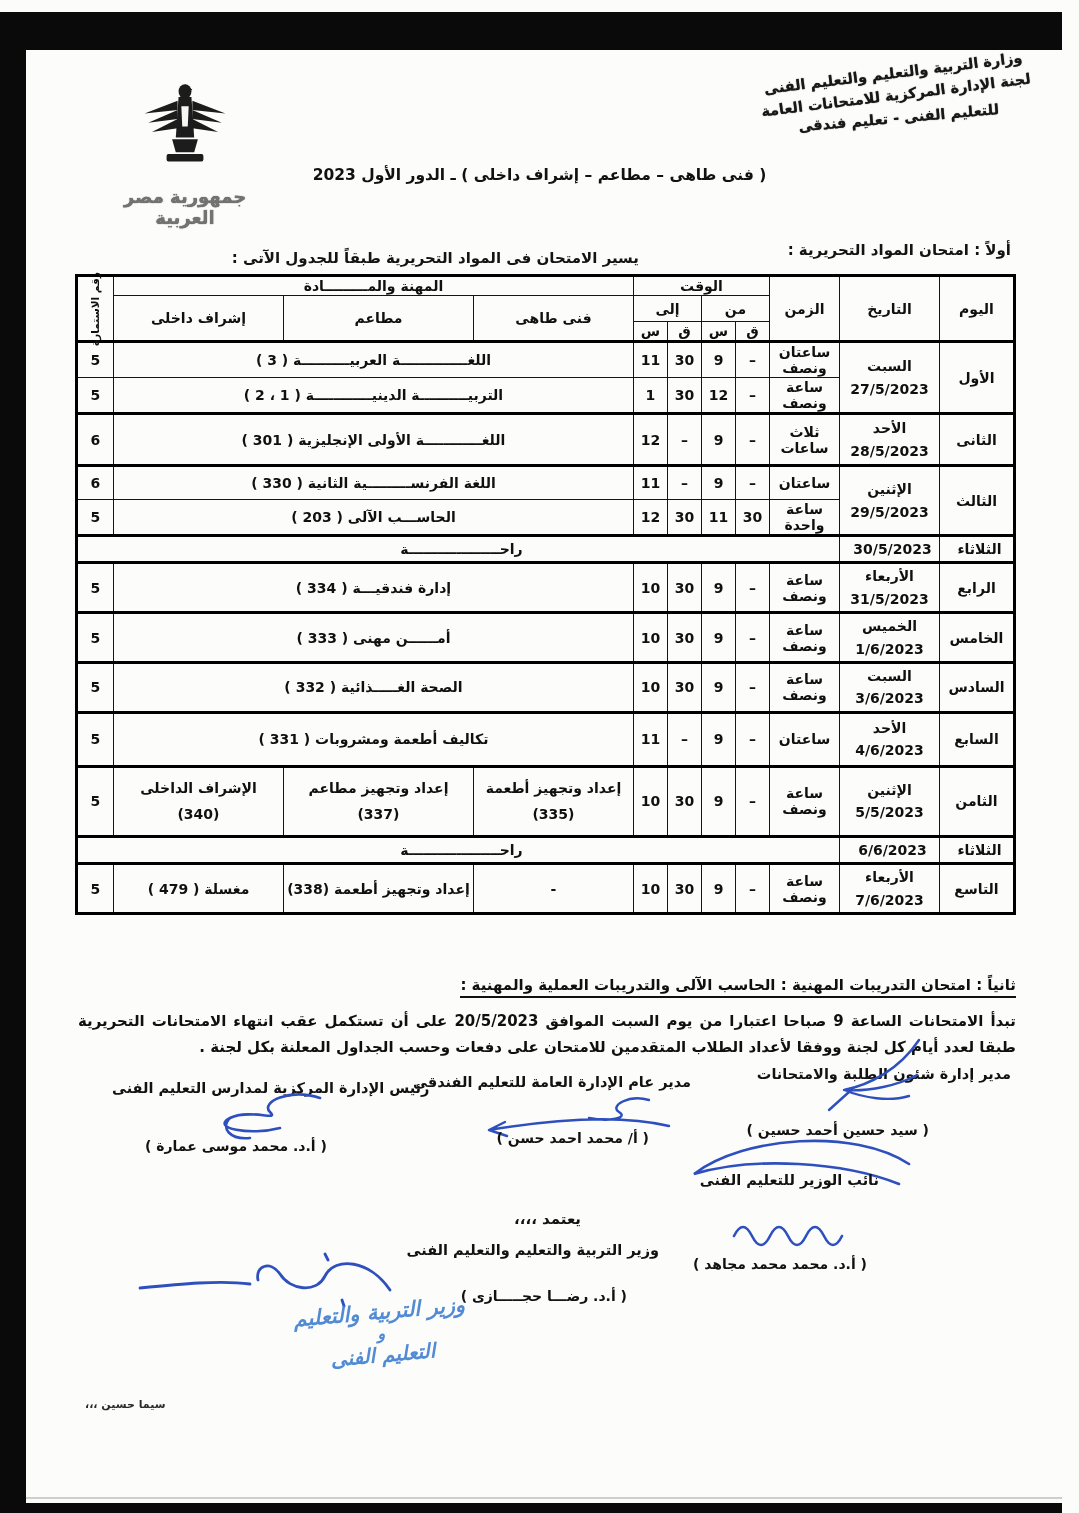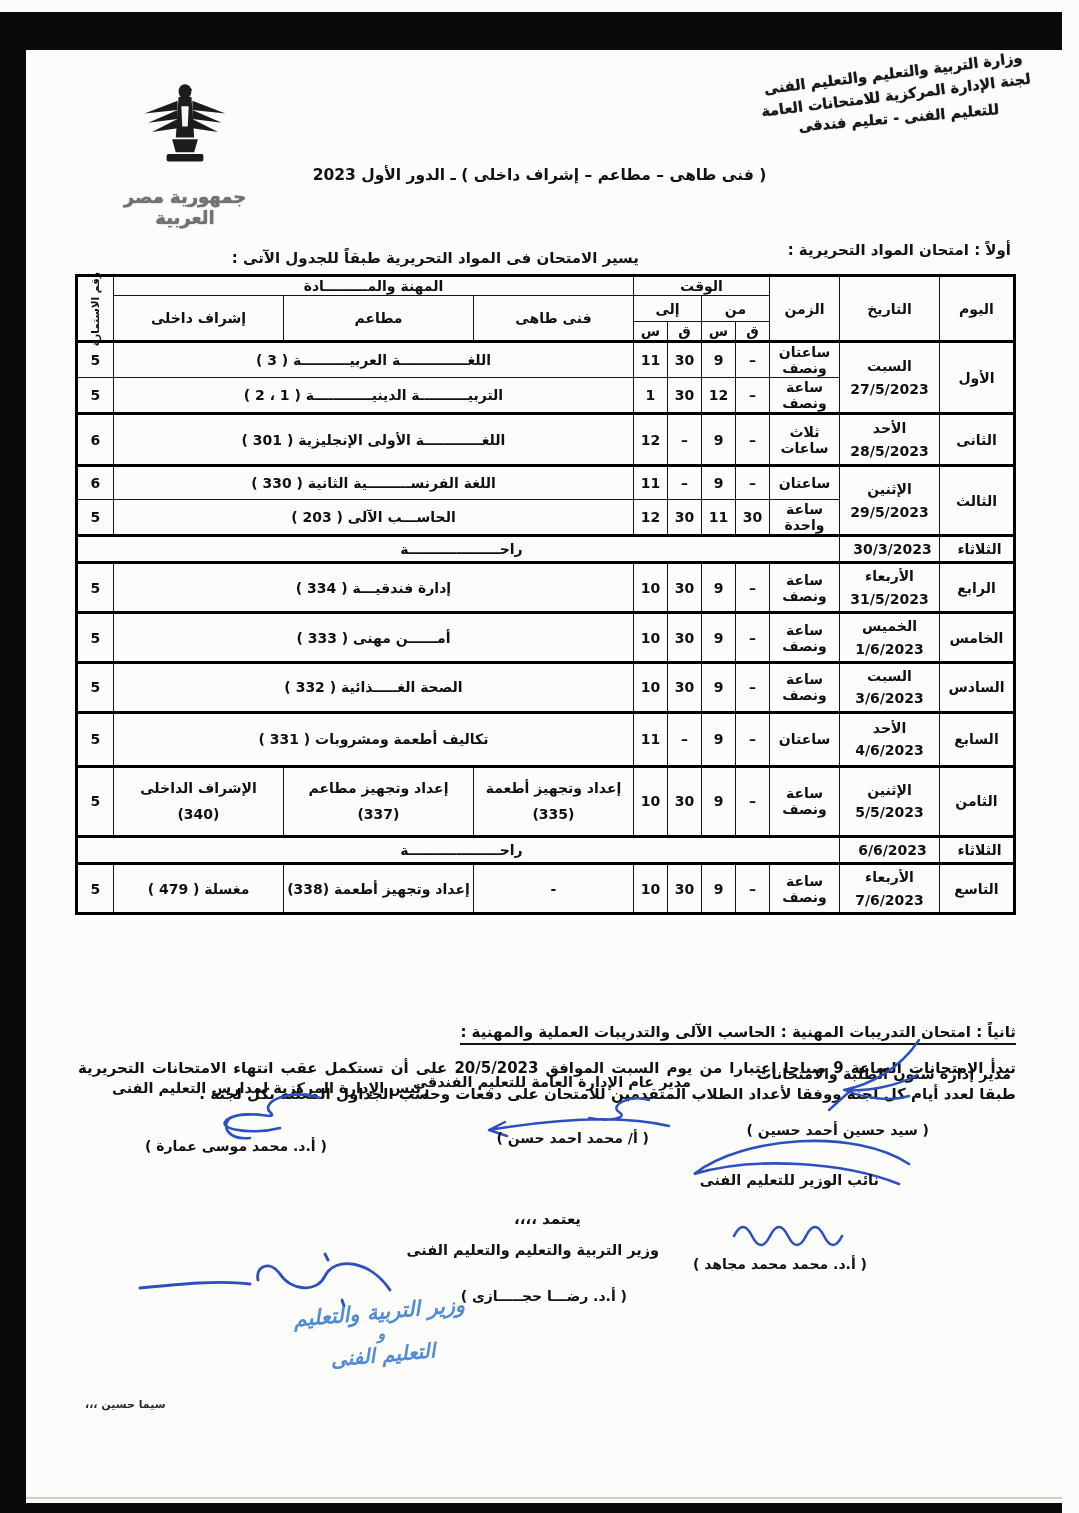--- a/index.html
+++ b/index.html
@@ -52,21 +52,21 @@
   tr.r26 td { height:26px;padding-left:8px; }
   tr.r46 td { height:46px; }
   tr.r54 td { height:54px; }
   tr.r70 td { height:70px; }
   th.vert { position:relative; }
   th.vert span { position:absolute; top:50%; left:50%; transform:translate(-50%,-50%) rotate(-90deg); white-space:nowrap; font-size:10.5px; }
   td.multiline div { line-height:1.9; }
   td.rest { font-size:15px; letter-spacing:1px; }
 
   
-  .second { position:absolute; top:975px; right:63px; width:938px; font-weight:bold; color:#101010;margin-top:47px; }
+  .second { position:absolute; top:975px; right:63px; width:938px; font-weight:bold; color:#101010; }
   .second .heading { display:inline-block; font-size:15px; border-bottom:2px solid #111; padding-bottom:2px; margin-bottom:10px; }
   .second .body { font-size:15px; line-height:1.75; text-align:justify; }
 
   
   .sigs { position:absolute; top:1060px; left:0; right:0; height:440px; font-weight:bold; color:#121212; }
   .sigs .stitle { position:absolute; font-size:14.5px; white-space:nowrap; }
   .sigs .sname  { position:absolute; font-size:14px; white-space:nowrap; }
   .sigs svg { position:absolute; }
   .approve { position:absolute; font-size:15px; }
   .stamp { position:absolute; left:295px; top:240px; transform:rotate(-5deg); color:#3f7fd0; text-align:center; font-style:italic; font-weight:bold; opacity:.9; }
@@ -218,21 +218,21 @@
         <td>30</td>
         <td>11</td>
         <td>30</td>
         <td>12</td>
         <td colspan="3" class="subj">الحاســـب الآلى ( 203 )</td>
         <td class="formno">5</td>
       </tr>
 
       <tr class="gt r26">
         <td class="daycell">الثلاثاء</td>
-        <td class="datecell">30/3/2023</td>
+        <td class="datecell">30/5/2023</td>
         <td colspan="9" class="rest">راحـــــــــــــــــــة</td>
       </tr>
 
       <tr class="gt r46">
         <td class="daycell">الرابع</td>
         <td class="datecell">
             <div>الأربعاء</div>
             <div>31/5/2023</div>
           </td>
         <td class="zamen">ساعة ونصف</td>

